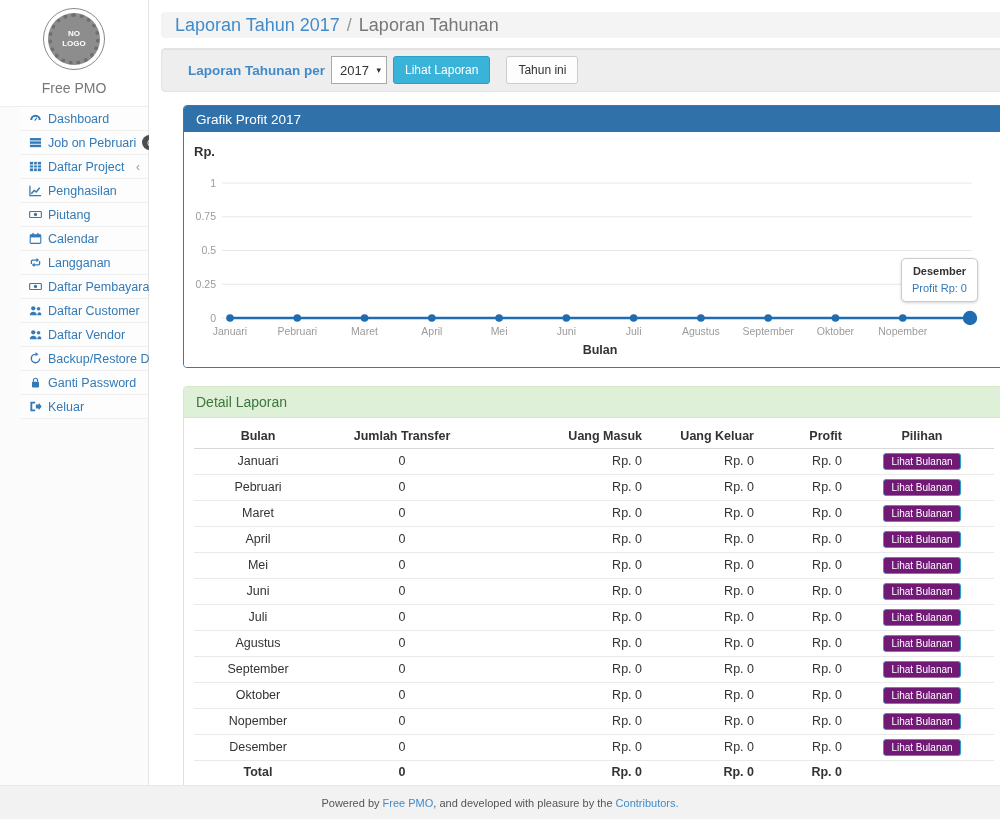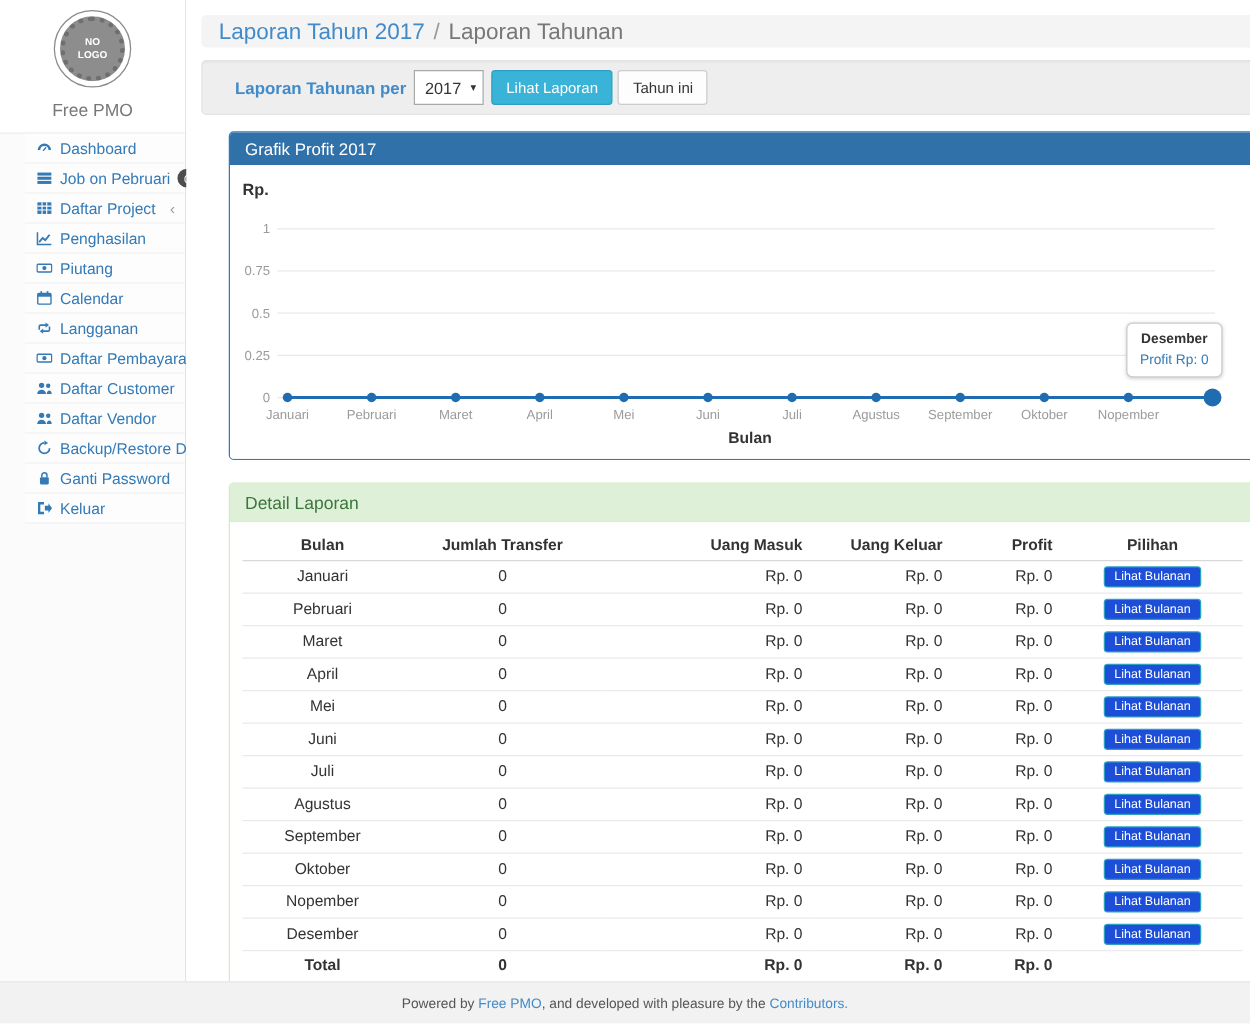--- a/index.html
+++ b/index.html
@@ -27,21 +27,21 @@
   .breadcrumb { background:#f4f4f4; border-radius:4px; padding:6px 14px; margin-bottom:10px; font-size:18px; height:26px; display:flex; align-items:center; }
   .breadcrumb a { color:#428bca; text-decoration:none; }
   .breadcrumb .sep { color:#999; margin:0 7px; }
   .breadcrumb .current { color:#777; }
 
   .well { background:#eeeeee; border:1px solid #e3e3e3; border-radius:4px; height:44px; padding:0 26px; display:flex; align-items:center; margin-bottom:13px; box-shadow:inset 0 1px 1px rgba(0,0,0,.05); }
   .well-label { color:#428bca; font-weight:bold; font-size:13.5px; margin-right:6px; }
   .select-box { background:#fff; border:1px solid #a9a9a9; width:56px; height:28px; display:flex; align-items:center; justify-content:space-between; padding:0 5px 0 8px; font-size:13px; color:#333; cursor:pointer; margin-right:6px; }
   .select-box .caret { font-size:9px; color:#333; }
   .btn { height:28px; border-radius:3px; font-size:12px; padding:0 11px; cursor:pointer; font-family:inherit; }
-  .btn-info { background:#39b3d7; border:1px solid #2ca0c2; color:#fff; margin-right:4px; }
+  .btn-info { background:#39b3d7; border:1px solid #2ca0c2; color:#fff; margin-right:16px; }
   .btn-default { background:#fdfdfd; border:1px solid #cccccc; color:#333; }
 
   
   .panel { border-radius:4px; margin-bottom:18px;margin-left:22px; }
   .panel-primary { border:1px solid #337ab7; }
   .panel-primary .panel-heading { background:#3071a9; color:#fff; padding:5px 12px; font-size:13.5px; border-radius:3px 3px 0 0; height:26px; display:flex; align-items:center; }
   .panel-primary .panel-body { background:#fff; padding:6px 4px 4px 4px; position:relative; border-radius:0 0 3px 3px; }
   .chart-tooltip { position:absolute; top:126px; right:26px; background:#fff; border:1px solid #ccc; border-radius:5px; padding:4px 10px 5px; text-align:center; box-shadow:0 1px 3px rgba(0,0,0,.18); font-size:11px; line-height:1.5; }
   .chart-tooltip .tt-title { font-weight:bold; color:#333; }
   .chart-tooltip .tt-value { color:#337ab7; }
@@ -52,21 +52,21 @@
   .panel-success .panel-body { background:#fff; padding:6px 10px 10px; border-radius:0 0 3px 3px; }
   table.report { width:100%; border-collapse:collapse; font-size:12.5px; }
   table.report th, table.report td { padding:4px 8px; height:24px; border-top:1px solid #eaeaea; }
   table.report thead th { border-top:none; border-bottom:1px solid #d8d8d8; font-weight:bold; color:#333; }
   table.report th:nth-child(1), table.report td:nth-child(1) { width:16%; text-align:center; }
   table.report th:nth-child(2), table.report td:nth-child(2) { width:20%; text-align:center; }
   table.report th:nth-child(3), table.report td:nth-child(3) { width:21%; text-align:right; }
   table.report th:nth-child(4), table.report td:nth-child(4) { width:14%; text-align:right; }
   table.report th:nth-child(5), table.report td:nth-child(5) { width:11%; text-align:right; }
   table.report th:nth-child(6), table.report td:nth-child(6) { width:18%; text-align:center; }
-  .btn-xs { background:#1d4ed8; border:1px solid #2ca0c2; color:#fff; border-radius:3px; font-size:10px; padding:2px 7px; cursor:pointer; font-family:inherit; }
+  .btn-xs { background:#701a75; border:1px solid #2ca0c2; color:#fff; border-radius:3px; font-size:10px; padding:2px 7px; cursor:pointer; font-family:inherit; }
   tr.total-row td { font-weight:bold; }
 
   
   .footer { position:absolute; bottom:0; left:0; width:1000px; height:34px; background:#f2f2f2; border-top:1px solid #e7e7e7; display:flex; align-items:center; justify-content:center; color:#555; font-size:11px; }
   .footer a { color:#428bca; text-decoration:none; }
 </style>
 </head>
 <body>
 
 <div class="page">

